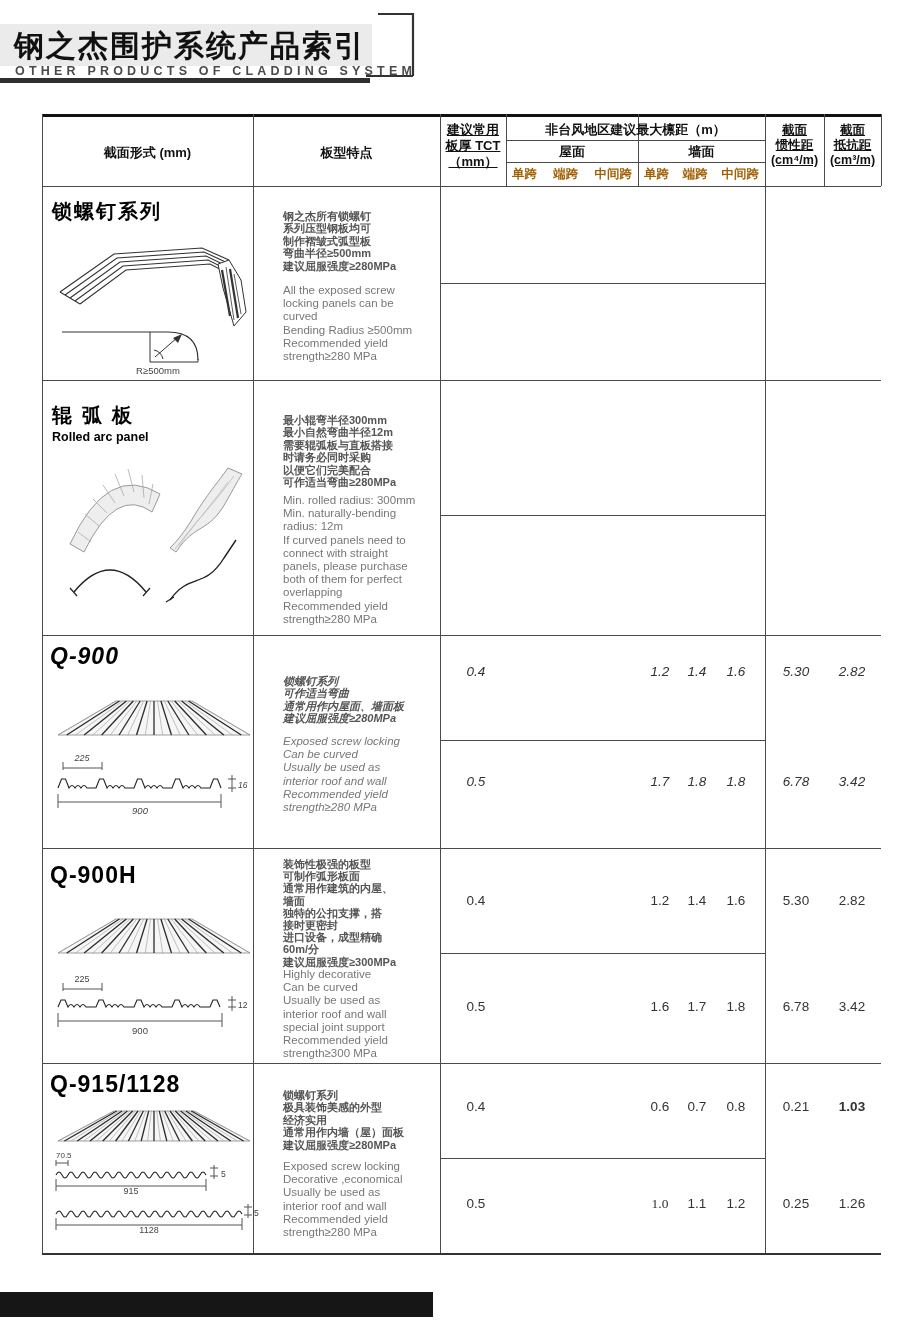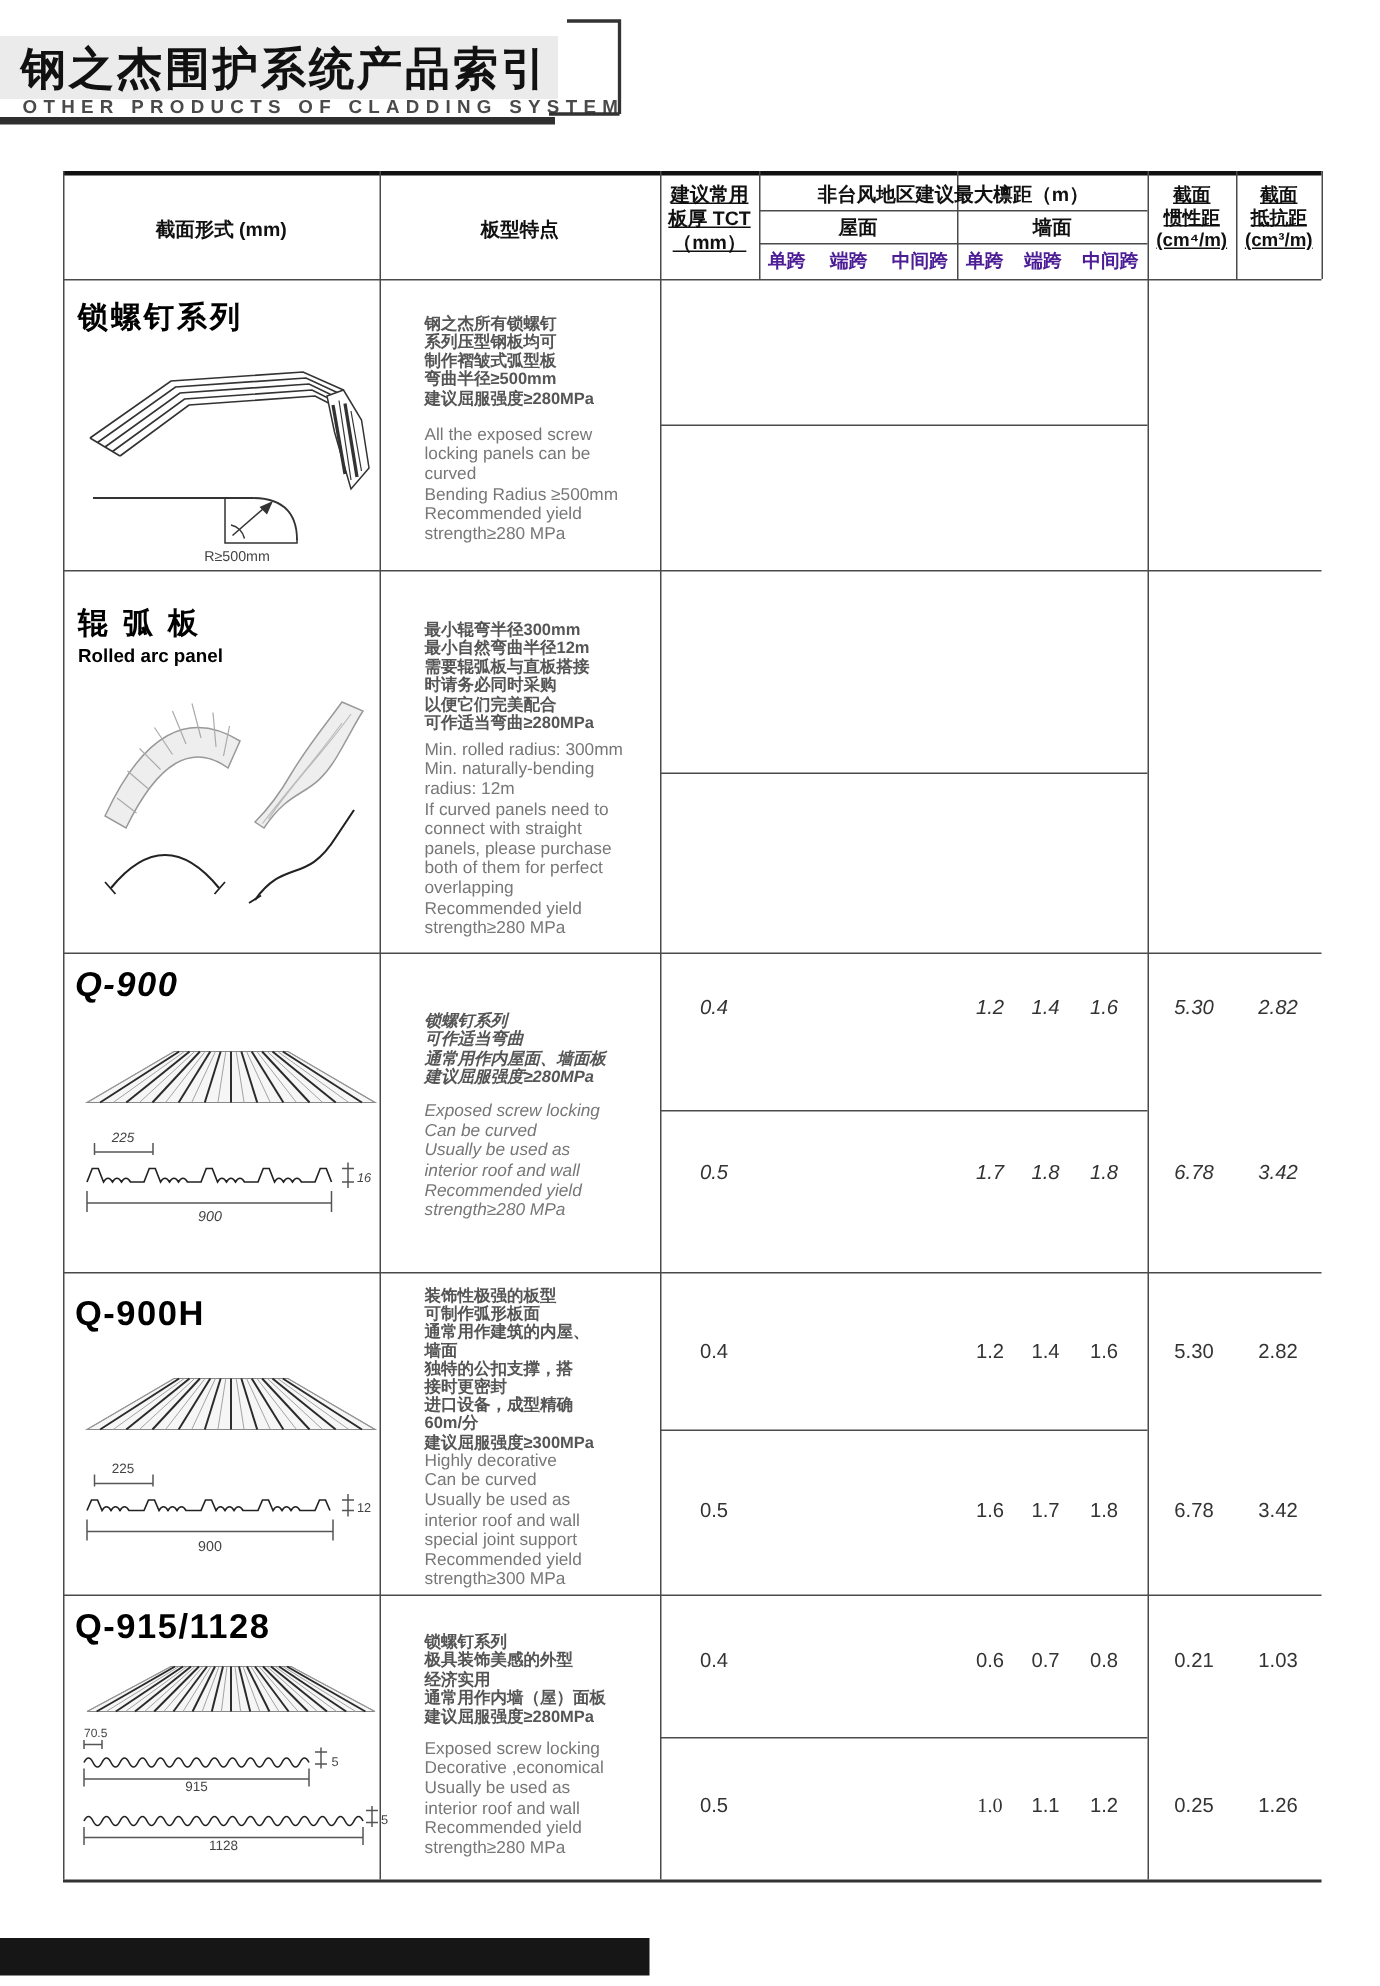--- a/index.html
+++ b/index.html
@@ -14,21 +14,21 @@
   .cn-feat { position:absolute; width:155px; font-size:11px; line-height:12.4px; font-weight:bold;
              color:#555; white-space:pre-line; }
   .en-feat { position:absolute; width:160px; font-size:11.5px; line-height:13.2px; color:#777;
              white-space:pre-line; }
   .val { position:absolute; font-size:13.5px; color:#333; text-align:center; }
   .ptitle { position:absolute; font-weight:bold; color:#000; letter-spacing:1px; }
   .section { position:absolute; left:42px; width:839px; }
   svg { display:block; }
   svg text { font-family:"Liberation Sans","DejaVu Sans",sans-serif; fill:#444; }
   .spanhdr { position:absolute; display:flex; justify-content:space-between; font-weight:bold;
-             font-size:12.5px; color:#4c1d95; }
+             font-size:12.5px; color:#a16207; }
 </style>
 </head>
 <body>
 
 <div class="page">
 
   <header>
     <div class="abs" style="left:0;top:24px;width:372px;height:42px;background:#ebebeb;"></div>
     <h1 class="abs" style="left:14px;top:26px;font-size:30px;font-weight:bold;letter-spacing:2px;color:#111;">钢之杰围护系统产品索引</h1>
     <div class="abs" style="left:15px;top:64px;font-size:12.5px;font-weight:bold;letter-spacing:4.2px;color:#4a4a4a;">OTHER PRODUCTS OF CLADDING SYSTEM</div>
@@ -345,21 +345,21 @@
 Decorative ,economical
 Usually be used as
 interior roof and wall
 Recommended yield
 strength≥280 MPa</div>
     <span class="val" style="left:400px;top:36px;width:68px;">0.4</span>
     <span class="val" style="left:598px;top:36px;width:40px;">0.6</span>
     <span class="val" style="left:635px;top:36px;width:40px;">0.7</span>
     <span class="val" style="left:674px;top:36px;width:40px;">0.8</span>
     <span class="val" style="left:726px;top:36px;width:56px;">0.21</span>
-    <span class="val" style="left:782px;top:36px;width:56px;">1.03</span>
+    <span class="val" style="left:782px;top:36px;width:56px;font-weight:bold;">1.03</span>
     <span class="val" style="left:400px;top:133px;width:68px;">0.5</span>
     <span class="val" style="left:598px;top:133px;width:40px;font-family:Liberation Serif, serif;">1.0</span>
     <span class="val" style="left:635px;top:133px;width:40px;">1.1</span>
     <span class="val" style="left:674px;top:133px;width:40px;">1.2</span>
     <span class="val" style="left:726px;top:133px;width:56px;">0.25</span>
     <span class="val" style="left:782px;top:133px;width:56px;">1.26</span>
   </section>
 
   <div class="abs" style="left:0;top:1292px;width:433px;height:25px;background:#161616;"></div>
 </div>

